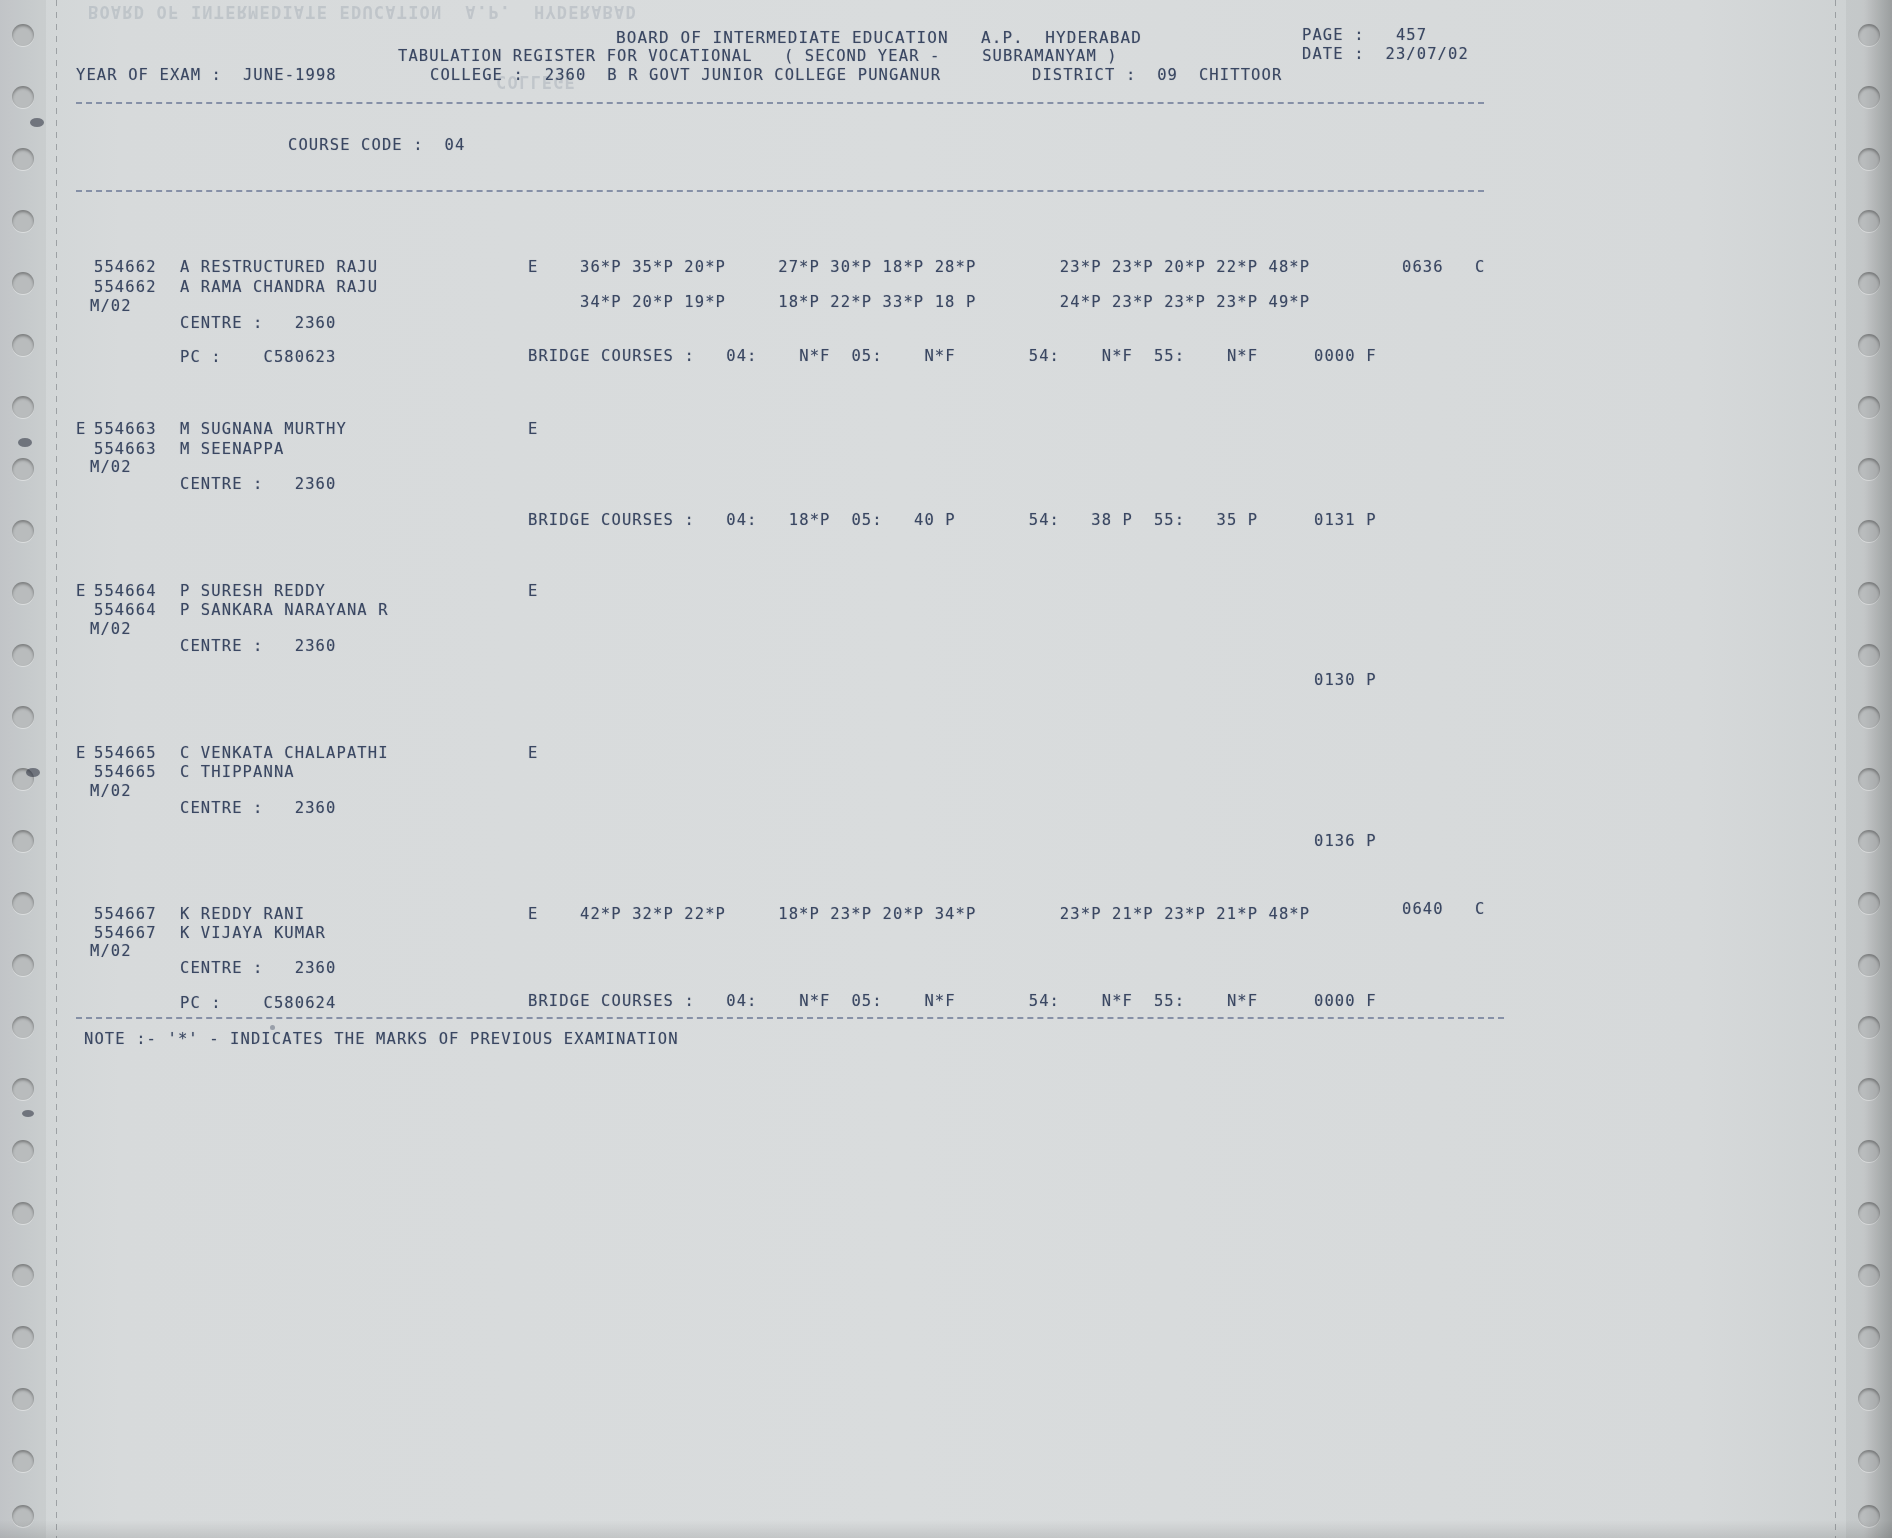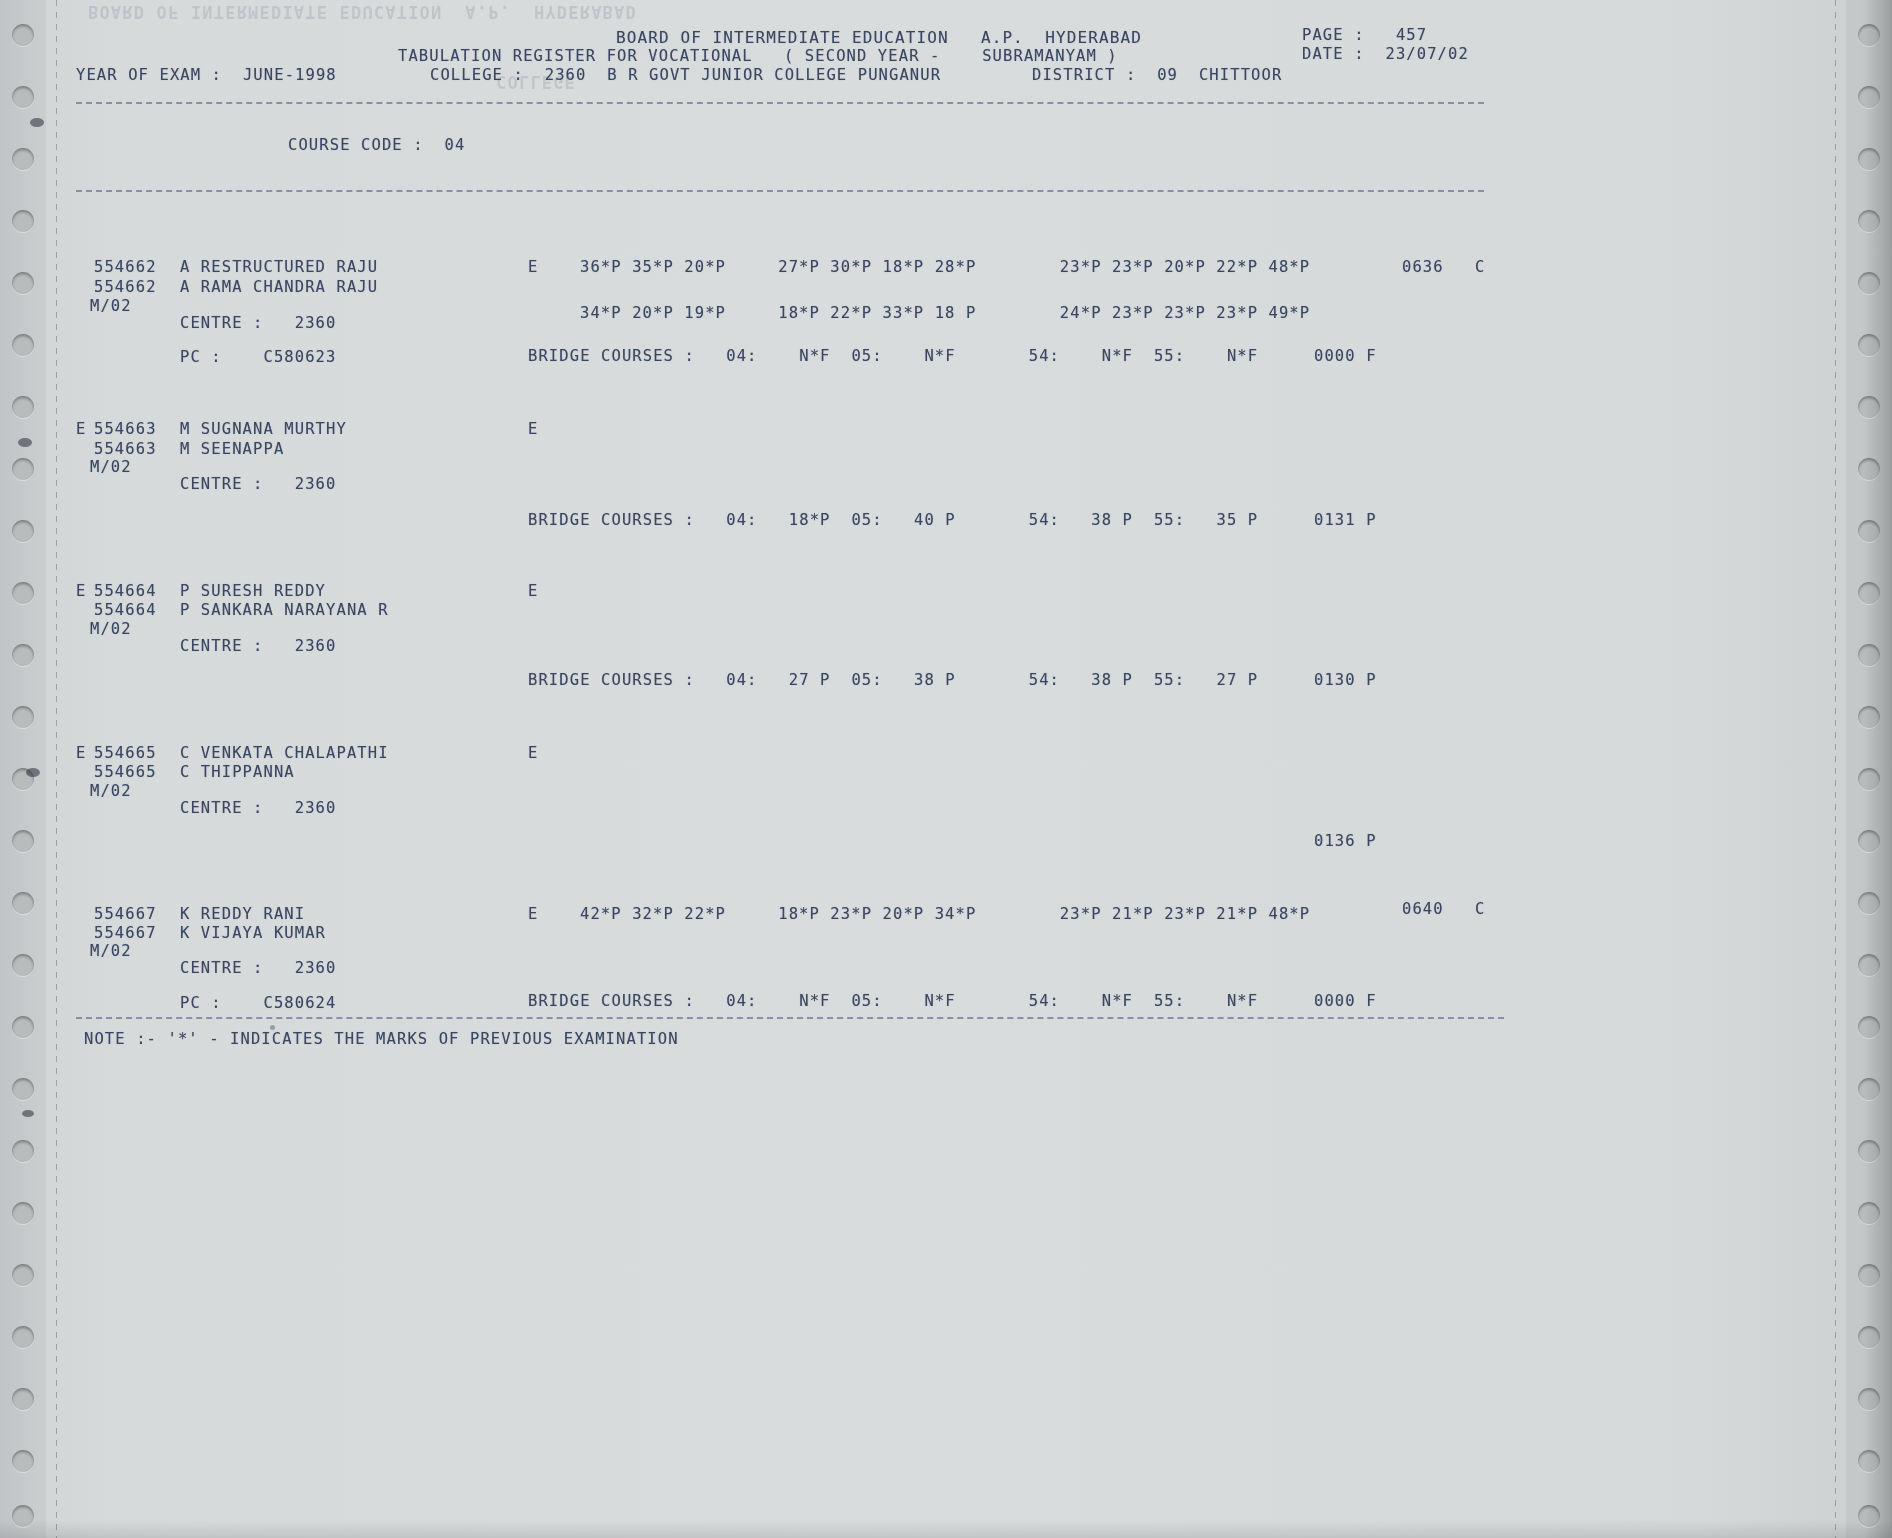--- a/index.html
+++ b/index.html
@@ -175,21 +175,21 @@
     <div class="txt" style="left:452px;top:258px">E</div>
     <div class="txt" style="left:504px;top:258px">36*P 35*P 20*P     27*P 30*P 18*P 28*P        23*P 23*P 20*P 22*P 48*P</div>
     <div class="txt" style="left:1326px;top:258px">0636   C</div>
 
     <div class="txt" style="left:18px;top:278px">554662</div>
     <div class="txt" style="left:104px;top:278px">A RAMA CHANDRA RAJU</div>
 
     <div class="txt" style="left:14px;top:297px">M/02</div>
 
     <div class="txt" style="left:104px;top:314px">CENTRE :   2360</div>
-    <div class="txt" style="left:504px;top:304px">34*P 20*P 19*P     18*P 22*P 33*P 18 P        24*P 23*P 23*P 23*P 49*P</div>
+    <div class="txt" style="left:504px;top:293px">34*P 20*P 19*P     18*P 22*P 33*P 18 P        24*P 23*P 23*P 23*P 49*P</div>
 
     <div class="txt" style="left:104px;top:348px">PC :    C580623</div>
     <div class="txt" style="left:452px;top:347px">BRIDGE COURSES :   04:    N*F  05:    N*F       54:    N*F  55:    N*F</div>
     <div class="txt" style="left:1238px;top:347px">0000 F</div>
 
     <div class="txt" style="left:0px;top:420px">E</div>
     <div class="txt" style="left:18px;top:420px">554663</div>
     <div class="txt" style="left:104px;top:420px">M SUGNANA MURTHY</div>
     <div class="txt" style="left:452px;top:420px">E</div>
 
@@ -206,21 +206,20 @@
     <div class="txt" style="left:18px;top:582px">554664</div>
     <div class="txt" style="left:104px;top:582px">P SURESH REDDY</div>
     <div class="txt" style="left:452px;top:582px">E</div>
 
     <div class="txt" style="left:18px;top:601px">554664</div>
     <div class="txt" style="left:104px;top:601px">P SANKARA NARAYANA R</div>
 
     <div class="txt" style="left:14px;top:620px">M/02</div>
     <div class="txt" style="left:104px;top:637px">CENTRE :   2360</div>
 
-    <div class="txt" style="left:452px;top:671px">BRIDGE COURSES :   04:   27 P  05:   38 P       54:   38 P  55:   27 P</div>
     <div class="txt" style="left:1238px;top:671px">0130 P</div>
 
     <div class="txt" style="left:0px;top:744px">E</div>
     <div class="txt" style="left:18px;top:744px">554665</div>
     <div class="txt" style="left:104px;top:744px">C VENKATA CHALAPATHI</div>
     <div class="txt" style="left:452px;top:744px">E</div>
 
     <div class="txt" style="left:18px;top:763px">554665</div>
     <div class="txt" style="left:104px;top:763px">C THIPPANNA</div>
 

